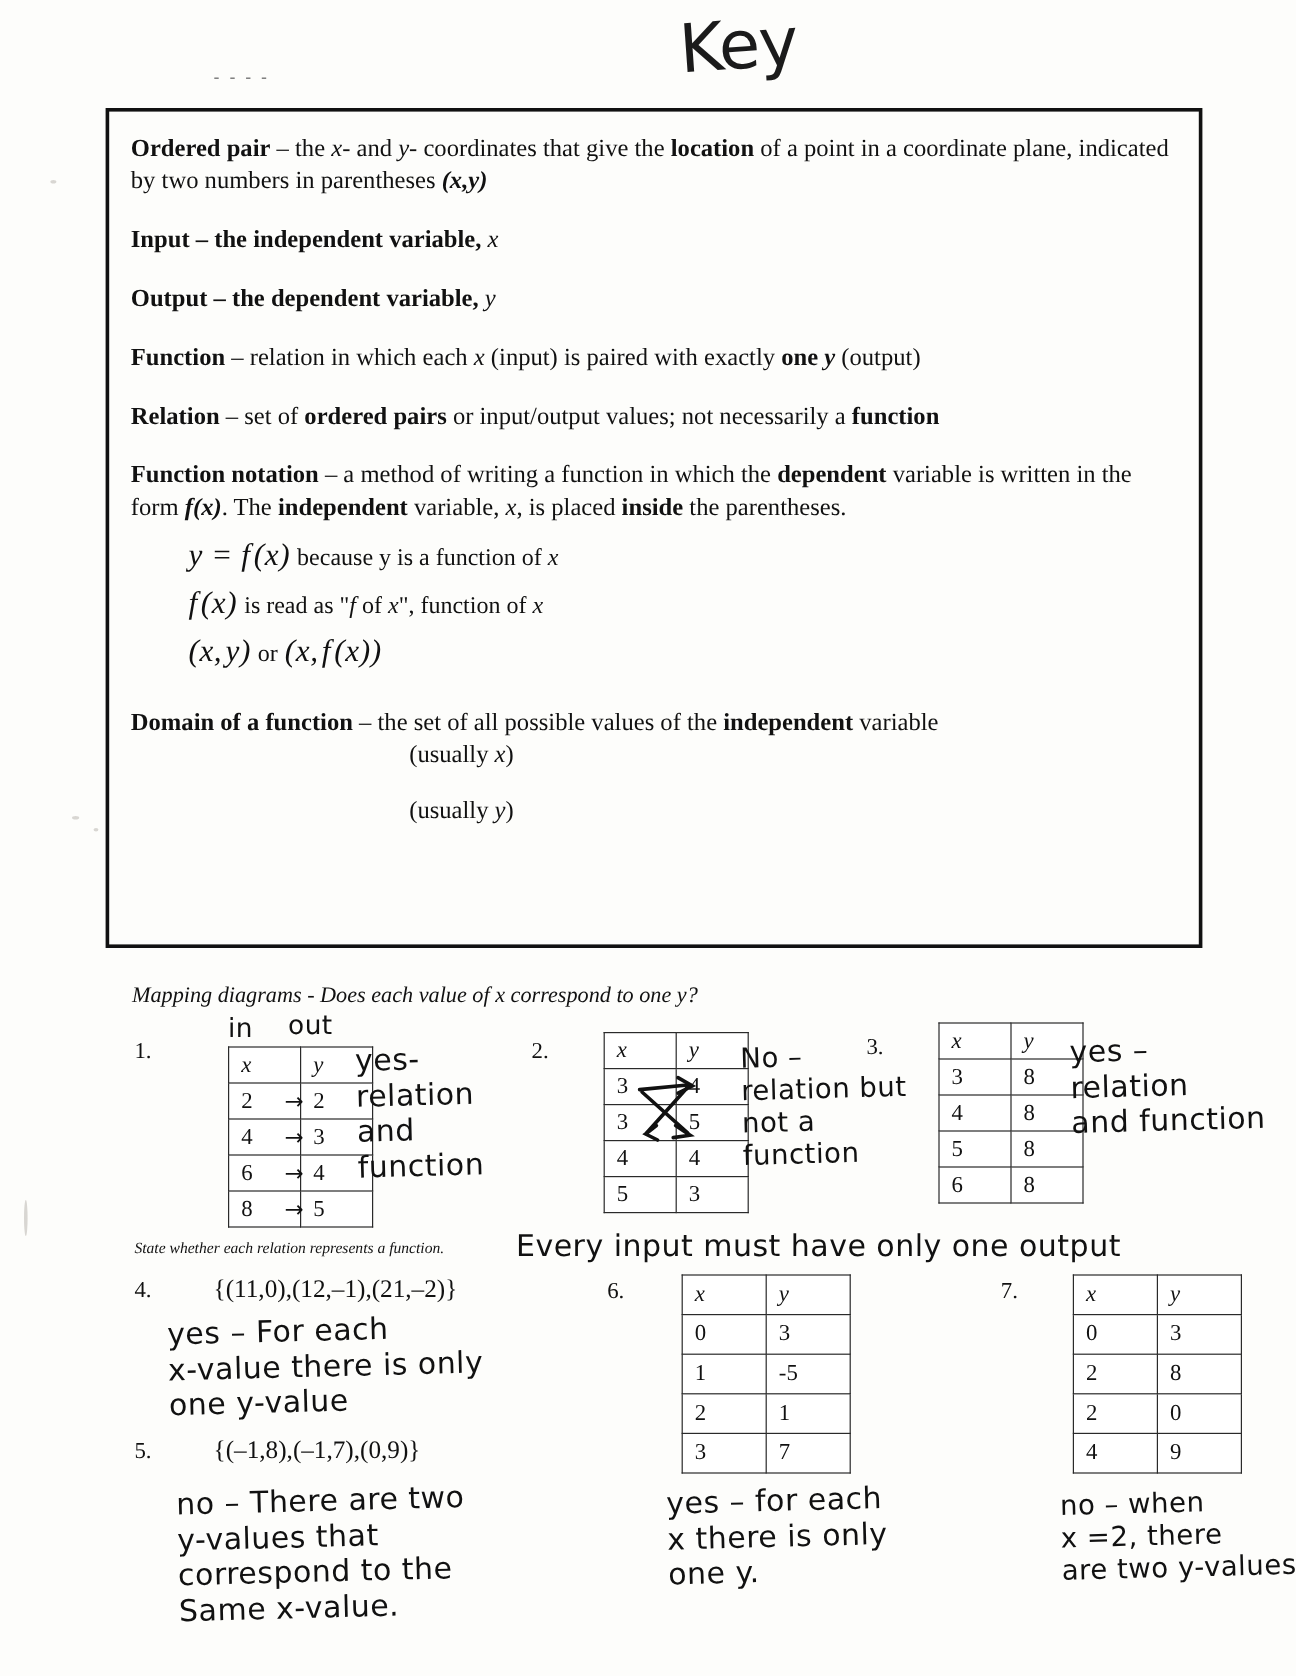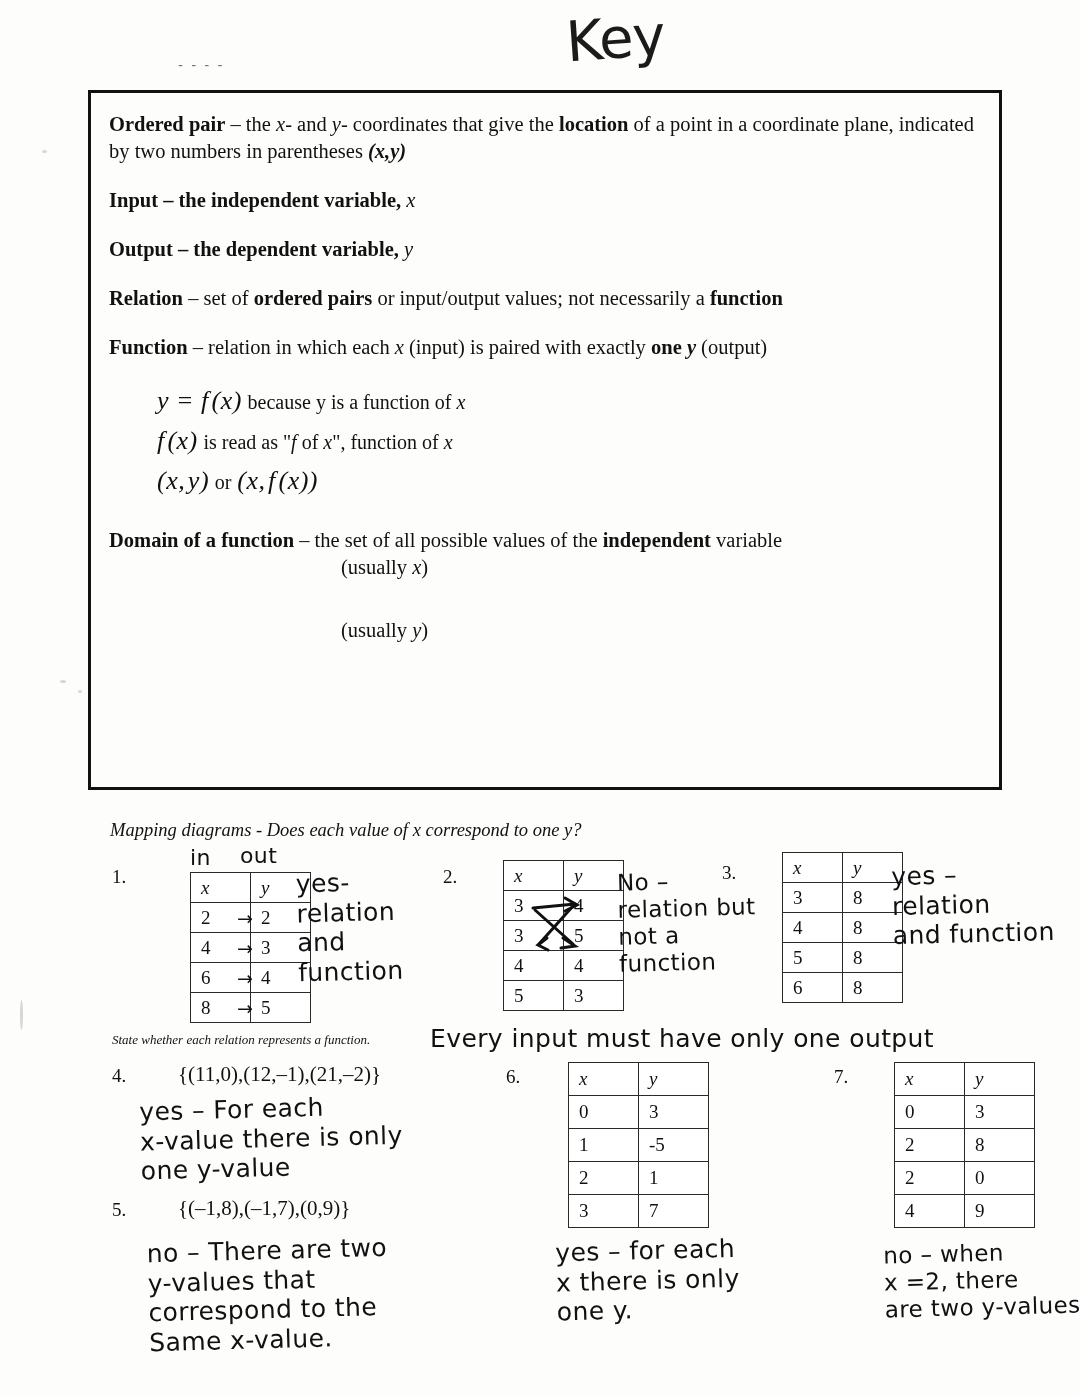--- a/index.html
+++ b/index.html
@@ -178,48 +178,52 @@
 
     <p class="def">
       <b>Input – the independent variable,</b> <i>x</i>
     </p>
 
     <p class="def">
       <b>Output – the dependent variable,</b> <i>y</i>
     </p>
 
     <p class="def">
+      <b>Function</b> – relation in which each <i>x</i> (input) is paired with exactly <b>one</b> <b><i>y</i></b> (output)
+    </p>
+
+    <p class="def">
       <b>Relation</b> – set of <b>ordered pairs</b> or input/output values; not necessarily a <b>function</b>
     </p>
 
-    <p class="def">
-      <b>Function</b> – relation in which each <i>x</i> (input) is paired with exactly <b>one</b> <b><i>y</i></b> (output)
-    </p>
-
+    <p class="def" style="margin-bottom:8px">
+      <b>Function notation</b> – a method of writing a function in which the <b>dependent</b> variable is
+      written in the form <b><i>f(x)</i></b>.  The <b>independent</b> variable, <i>x</i>, is placed <b>inside</b> the parentheses.
+    </p>
 
     <div class="mathline">
       <span class="mbig">y = f (x)</span>
       <span class="msmall">because y is a function of <i>x</i></span>
     </div>
     <div class="mathline">
       <span class="mbig">f (x)</span>
       <span class="msmall">is read as "<i>f</i> of <i>x</i>", function of <i>x</i></span>
     </div>
     <div class="mathline" style="margin-bottom:16px">
       <span class="mbig">(x, y)</span>
       <span class="msmall">or</span>
       <span class="mbig">(x, f (x))</span>
     </div>
 
     <div class="gap-sm"></div>
 
     <p class="def" style="margin-bottom:2px">
       <b>Domain of a function</b> – the set of all possible values of the <b>independent</b> variable
     </p>
-    <p class="indent-center" style="margin-bottom:40px">
+    <p class="indent-center" style="margin-bottom:24px">
       (usually <i>x</i>)
     </p>
 
     <p class="indent-center">
       (usually <i>y</i>)
     </p>
   </div>
 
   <div class="instr instr-map">Mapping diagrams - Does each value of x correspond to one y?</div>
 

